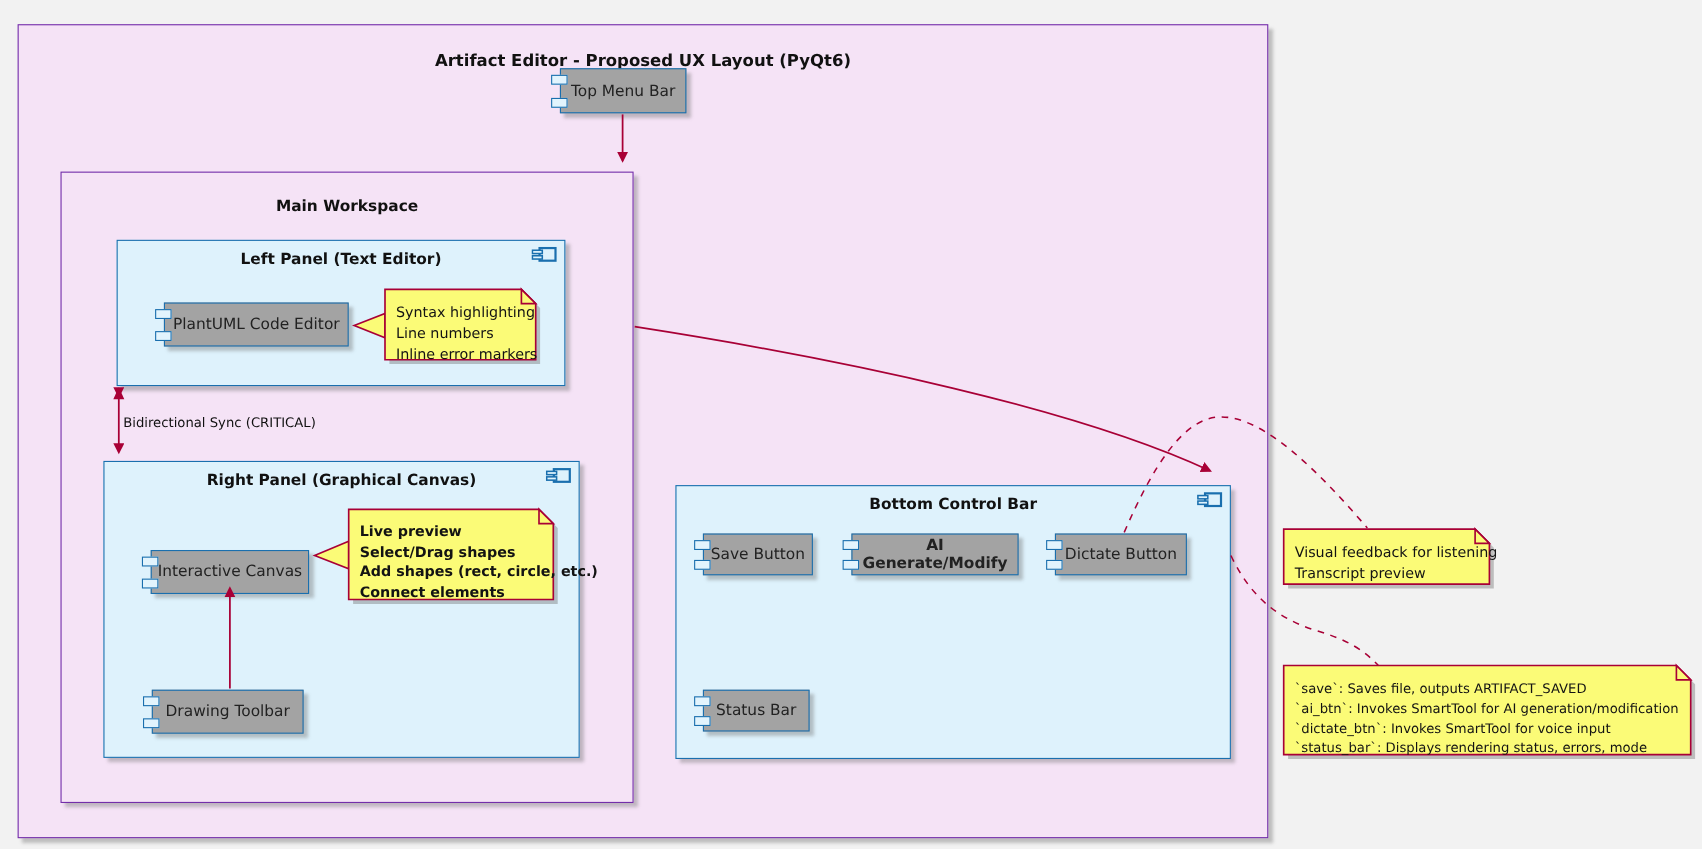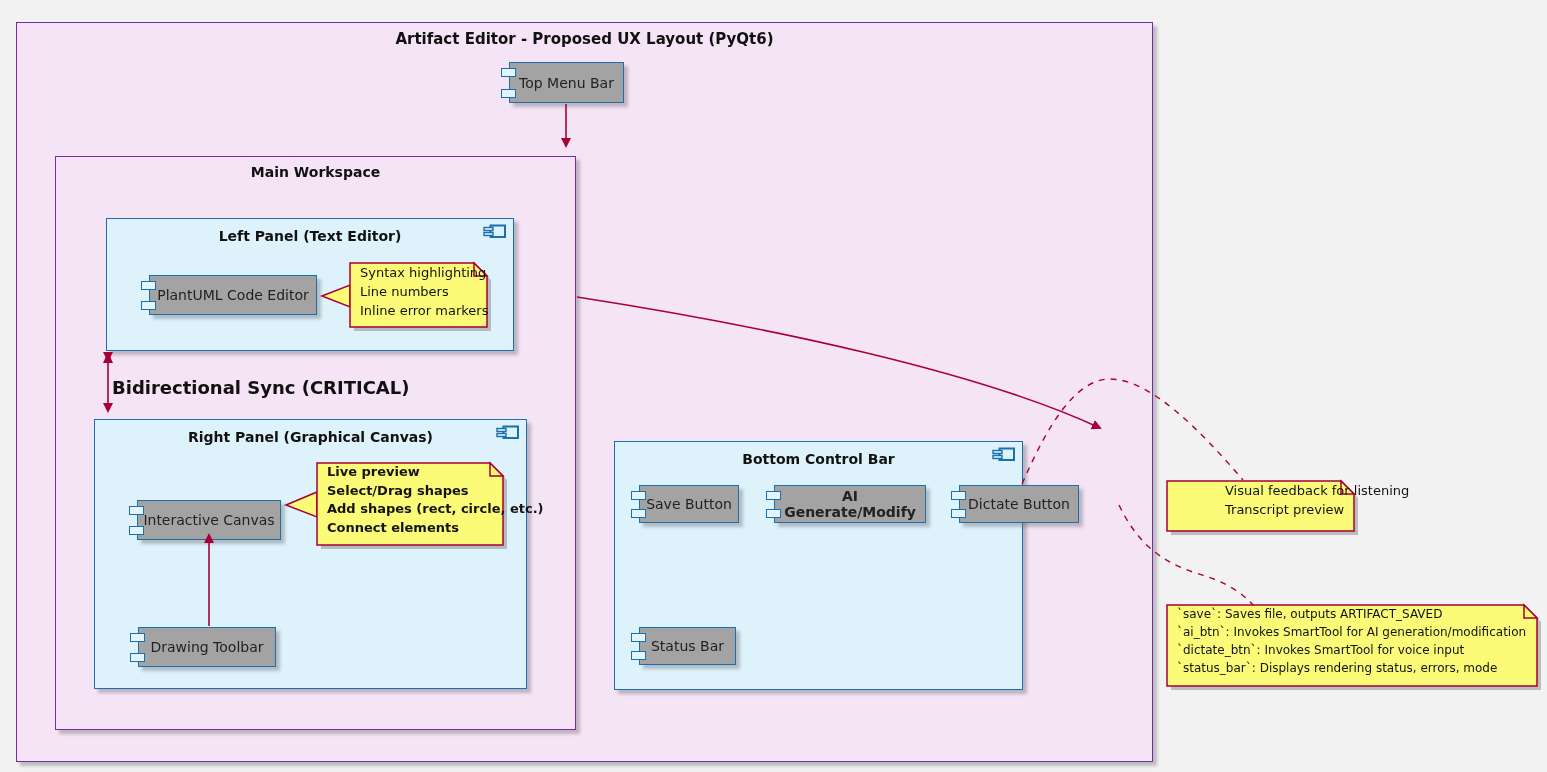--- a/index.html
+++ b/index.html
@@ -11,21 +11,21 @@
   }
   .pkg{
     position:absolute;
     background:#f5e3f6;
     border:1.5px solid #732daa;
     box-shadow:4px 4px 3px rgba(110,110,110,.40);
     box-sizing:border-box;
   }
   .pkg-title{
     width:100%;text-align:center;font-weight:bold;font-size:15px;
-    padding-top:7px;color:#111;
+    padding-top:23px;color:#111;
   }
   .panel{
     position:absolute;
     background:#def2fc;
     border:1.5px solid #1a6fae;
     box-shadow:4px 4px 3px rgba(110,110,110,.40);
     box-sizing:border-box;
   }
   .panel-title{
     width:100%;text-align:center;font-weight:bold;font-size:14px;
@@ -42,25 +42,25 @@
     text-align:center;
   }
   .port{
     position:absolute;left:-9px;width:15px;height:9px;
     background:#e2f4fd;border:1.5px solid #1a6fae;box-sizing:border-box;
   }
   .port.p1{top:5px;}
   .port.p2{bottom:4px;}
   .corner-icon{position:absolute;top:5px;right:6px;width:24px;height:15px;}
   .sync-lbl{
-    position:absolute;font-weight:bold;font-size:18px;color:#111;white-space:nowrap;text-align:right;
+    position:absolute;font-weight:normal;font-size:12px;color:#111;white-space:nowrap;text-align:right;
   }
   .note-text{
     position:absolute;z-index:6;font-size:13px;color:#131313;
-    line-height:19px;padding:0 0 0 10px;box-sizing:border-box;white-space:nowrap;
+    line-height:19px;padding:12px 0 0 10px;box-sizing:border-box;white-space:nowrap;
   }
   .note-text.small{line-height:18px;font-size:12px;}
   #overlay{position:absolute;left:0;top:0;z-index:5;pointer-events:none;}
 </style>
 </head>
 <body>
 
 <div id="stage">
 
   <div class="pkg" style="left:16px;top:22px;width:1137px;height:740px;">
@@ -108,21 +108,21 @@
     <span class="port p2"></span>
     <span>Interactive Canvas</span>
   </div>
 
   <div class="comp" style="left:138px;top:627px;width:138px;height:40px;">
     <span class="port p1"></span>
     <span class="port p2"></span>
     <span>Drawing Toolbar</span>
   </div>
 
-  <div class="panel" style="left:614px;top:441px;width:409px;height:249px;">
+  <div class="panel" style="left:614px;top:441px;width:505px;height:249px;">
     <div class="panel-title">Bottom Control Bar</div>
     <svg class="corner-icon" viewBox="0 0 24 15">
       <rect x="7.5" y="1.5" width="14.5" height="11.5" fill="none" stroke="#1a6fae" stroke-width="2"></rect>
       <rect x="1" y="3.5" width="9" height="3" fill="#def2fc" stroke="#1a6fae" stroke-width="1.4"></rect>
       <rect x="1" y="8.5" width="9" height="3" fill="#def2fc" stroke="#1a6fae" stroke-width="1.4"></rect>
     </svg>
   </div>
 
   <div class="comp" style="left:639px;top:485px;width:100px;height:38px;">
     <span class="port p1"></span>
@@ -192,21 +192,21 @@
     <div>Inline error markers</div>
   </div>
 
   <div class="note-text" style="left:317px;top:463px;width:186px;height:82px;line-height:18.5px;font-weight:bold;">
     <div>Live preview</div>
     <div>Select/Drag shapes</div>
     <div>Add shapes (rect, circle, etc.)</div>
     <div>Connect elements</div>
   </div>
 
-  <div class="note-text" style="left:1167px;top:481px;width:187px;height:50px;margin-left:48px;">
+  <div class="note-text" style="left:1167px;top:481px;width:187px;height:50px;">
     <div>Visual feedback for listening</div>
     <div>Transcript preview</div>
   </div>
 
   <div class="note-text small" style="left:1167px;top:605px;width:370px;height:81px;">
     <div>`save`: Saves file, outputs ARTIFACT_SAVED</div>
     <div>`ai_btn`: Invokes SmartTool for AI generation/modification</div>
     <div>`dictate_btn`: Invokes SmartTool for voice input</div>
     <div>`status_bar`: Displays rendering status, errors, mode</div>
   </div>

